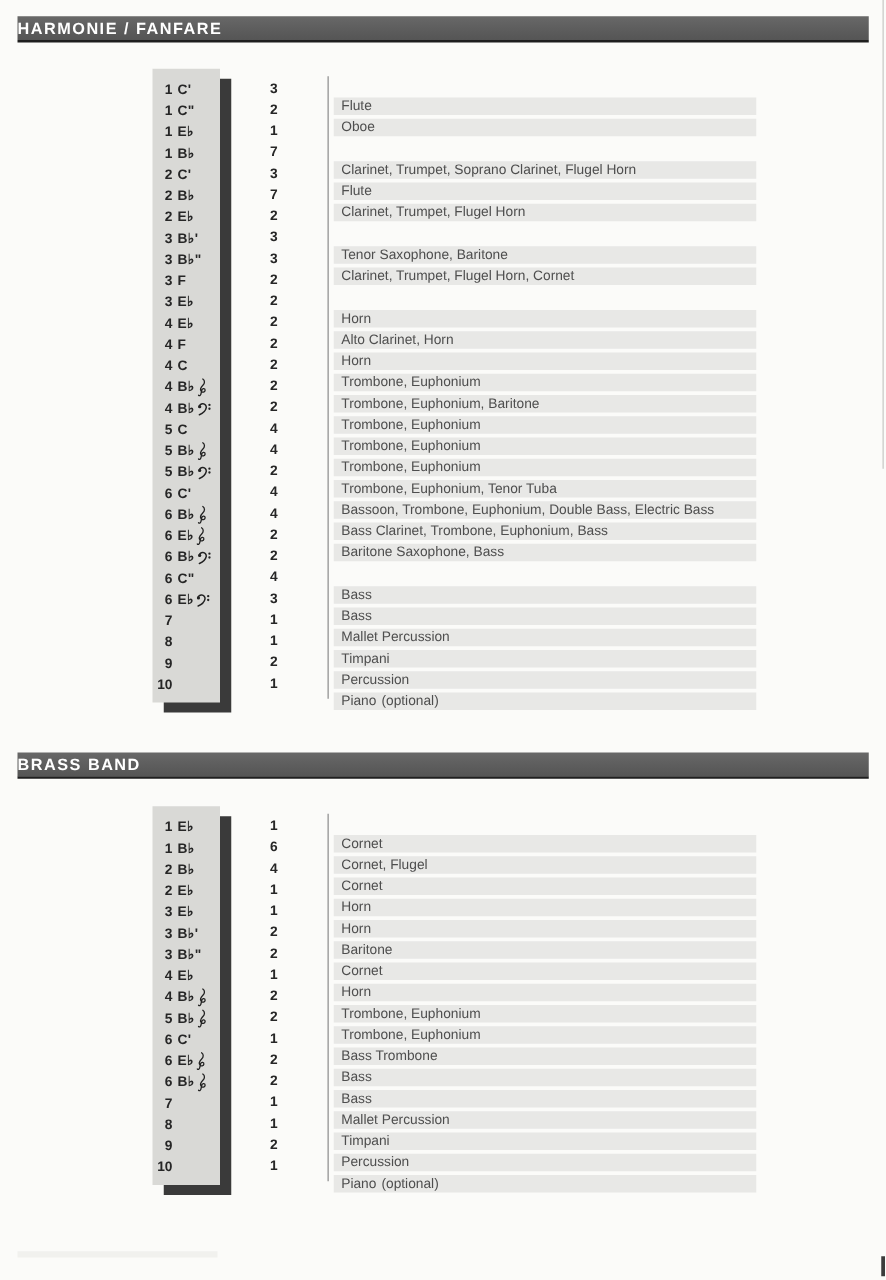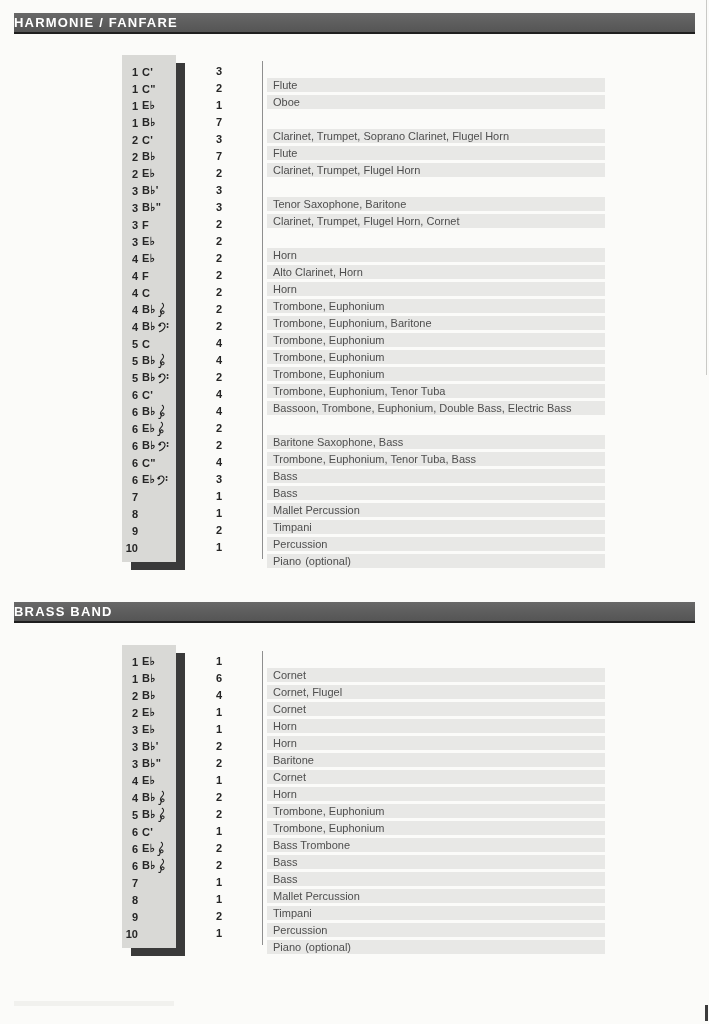--- a/index.html
+++ b/index.html
@@ -279,20 +279,21 @@
       <span class="part-num">6</span>
       <span class="part-key">B♭</span>
       <span class="clef clef-treble">
         <svg width="8" height="16" viewBox="0 0 10 19" aria-hidden="true">
           <path d="M5.3 1 C7.6 2.6 7.4 5.2 5.4 7.2 C3.2 9.4 2.4 11.6 3.6 13.2 C4.8 14.8 7.4 14.4 7.6 12.4 C7.8 10.4 5.2 9.9 4.4 11.8 L3.4 16.2 C3.1 17.6 1.8 18 1 17.3" fill="none" stroke="#222" stroke-width="1.3" stroke-linecap="round"></path>
         </svg>
       </span>
 
     </span>
     <span class="cell-count">4</span>
+    <span class="cell-instr"><span>Bass Clarinet, Trombone, Euphonium, Bass</span><span class="note"></span></span>
   </div>
       <div class="row clef-treble">
     <span class="cell-key">
       <span class="part-num">6</span>
       <span class="part-key">E♭</span>
       <span class="clef clef-treble">
         <svg width="8" height="16" viewBox="0 0 10 19" aria-hidden="true">
           <path d="M5.3 1 C7.6 2.6 7.4 5.2 5.4 7.2 C3.2 9.4 2.4 11.6 3.6 13.2 C4.8 14.8 7.4 14.4 7.6 12.4 C7.8 10.4 5.2 9.9 4.4 11.8 L3.4 16.2 C3.1 17.6 1.8 18 1 17.3" fill="none" stroke="#222" stroke-width="1.3" stroke-linecap="round"></path>
         </svg>
       </span>
@@ -309,21 +310,20 @@
       <span class="clef clef-bass">
         <svg width="11" height="13" viewBox="0 0 13 14" aria-hidden="true">
           <path d="M1.5 6 a3.4 3.4 0 1 1 6.8 0.6 C7.6 10 4.6 12.2 1.8 13.2" fill="none" stroke="#222" stroke-width="1.4" stroke-linecap="round"></path>
           <circle cx="2.1" cy="5.6" r="1.5" fill="#222"></circle>
           <circle cx="11.3" cy="4" r="1.1" fill="#222"></circle>
           <circle cx="11.3" cy="7.6" r="1.1" fill="#222"></circle>
         </svg>
       </span>
     </span>
     <span class="cell-count">2</span>
-    <span class="cell-instr"><span>Trombone, Euphonium, Tenor Tuba, Bass</span><span class="note"></span></span>
   </div>
       <div class="row clef-none">
     <span class="cell-key">
       <span class="part-num">6</span>
       <span class="part-key">C"</span>
 
     </span>
     <span class="cell-count">4</span>
     <span class="cell-instr"><span>Bass</span><span class="note"></span></span>
   </div>

